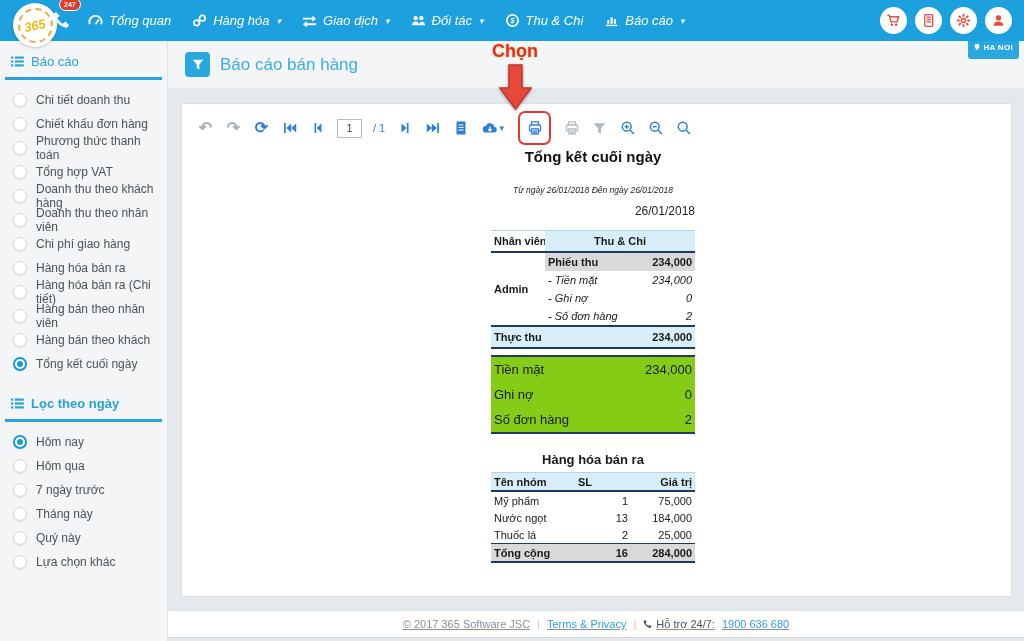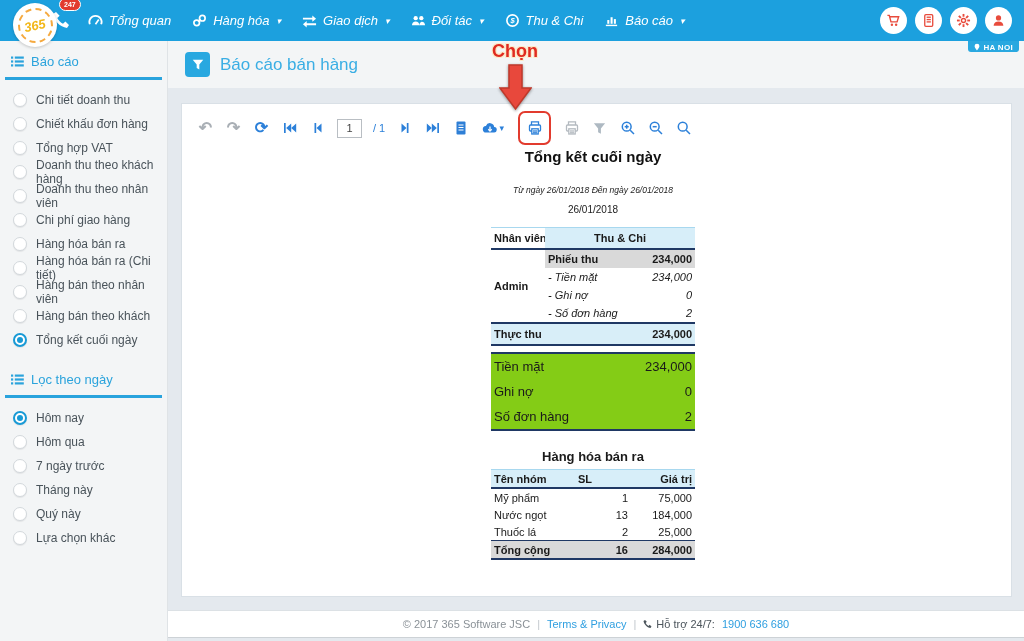--- a/index.html
+++ b/index.html
@@ -21,28 +21,28 @@
   .phone-badge { position:absolute; top:-12px; left:7px; background:#E23B2E; color:#fff;
     font-size:7px; font-weight:bold; padding:2px 4px; border-radius:7px; border:1px solid #fff; line-height:1; }
   .menu { display:flex; margin-left:14px; gap:21px; align-items:center;font-style:italic; }
   .menu-item { display:flex; align-items:center; gap:6px; color:#fff; font-size:13px;
     cursor:pointer; white-space:nowrap; }
   .caret { font-size:9px; margin-left:1px; }
   .nav-right { margin-left:auto; display:flex; gap:8px; margin-right:12px; }
   .circle-btn { width:27px; height:27px; border-radius:50%; background:#fff;
     display:flex; align-items:center; justify-content:center; cursor:pointer; }
   .location-badge { position:absolute; top:41px; right:5px; background:#29A8E0; color:#fff;
-    font-size:8px; font-weight:bold; padding:2px 6px 0; border-radius:0 0 3px 3px;
+    font-size:8px; font-weight:bold; padding:2px 6px 7px; border-radius:0 0 3px 3px;
     display:flex; gap:3px; z-index:15; letter-spacing:.3px; }
   
   .sidebar { position:absolute; top:41px; left:0; width:168px; bottom:0;
     background:#F3F5F6; border-right:1px solid #DFE3E6; }
   .side-header { margin:11px 5px 0; padding:2px 6px 8px; border-bottom:3px solid #29A3DD;
     display:flex; align-items:center; gap:7px; color:#2AA3DC; font-size:13px; }
-  .side-header.second { margin-top:16px; }
+  .side-header.second { margin-top:16px;font-weight:bold; }
   .side-list { padding:8px 0 2px; }
   .side-item { height:24px; display:flex; align-items:center; gap:9px; padding-left:13px;
     font-size:12px; color:#49535A; cursor:pointer; }
   .radio { width:14px; height:14px; border-radius:50%; background:#fff; border:1px solid #D3D8DC;
     box-shadow:0 1px 1px rgba(0,0,0,.07); flex:none; position:relative; }
   .side-item.selected .radio { border:2px solid #189AD6; }
   .side-item.selected .radio::after { content:""; position:absolute; inset:2px; border-radius:50%; background:#189AD6; }
   
   .main { position:absolute; left:168px; top:41px; right:0; bottom:0; background:#E4E9EE; }
   .title-band { height:47px; background:#F3F5F6; display:flex; align-items:center; padding-left:17px; gap:10px; }
@@ -64,21 +64,21 @@
     display:flex; align-items:center; justify-content:center; }
   
   .annotation { position:absolute; left:311px; top:0; width:72px; text-align:center; z-index:30; pointer-events:none; }
   .annotation-text { color:#E02B20; font-size:18px; font-weight:bold;
     text-shadow:-1px -1px 0 #FCE9C8, 1px -1px 0 #FCE9C8, -1px 1px 0 #FCE9C8, 1px 1px 0 #FCE9C8, 0 0 4px #FFF; }
   .annotation svg { margin-top:2px; filter:drop-shadow(0 1px 1.5px rgba(110,110,110,.75)); }
   
   .report { position:absolute; left:309px; top:44px; width:204px; color:#1a1a1a; }
   .rep-title { font-size:15px; font-weight:bold; text-align:center; color:#111; }
   .rep-subtitle { font-size:8.5px; font-style:italic; text-align:center; margin-top:20px; color:#222; }
-  .rep-date { font-size:10px; text-align:center; margin-top:9px; color:#222; }
+  .rep-date { font-size:12px; text-align:right; margin-top:9px; color:#222; }
   table { width:100%; border-collapse:collapse; table-layout:fixed; }
   .rep-table td { font-size:11px; padding:3px; color:#1a1a1a; overflow:hidden; white-space:nowrap; }
   .num { text-align:right; }
   .ctr { text-align:left;margin-top:39px; }
   .t1 { margin-top:12px; }
   .t1-head td { font-weight:bold; border-top:1px solid #A8D8EF; border-bottom:2px solid #1F3864; padding-top:4px; padding-bottom:4px; }
   .head-tc { background:#D7EEF9; text-align:center; }
   .cell-gray { background:#D9D9D9; }
   .bold { font-weight:bold; }
   .emp { font-weight:bold; vertical-align:middle; background:#fff; }
@@ -90,21 +90,21 @@
   .t1s tr:first-child td { border-top:2px solid #1F3864; }
   .t1s tr:last-child td { border-bottom:2px solid #1F3864; }
   .goods-title { margin-top:18px; font-size:13px; font-weight:bold; text-align:center; }
   .t2 { margin-top:5px; }
   .t2 td { padding:2.5px 3px; }
   .t2-head td { background:#D7EEF9; font-weight:bold; border-bottom:2px solid #1F3864; border-top:1px solid #A8D8EF; }
   .t2-total td { background:#D9D9D9; font-weight:bold; border-top:1.5px solid #1F3864; border-bottom:2px solid #1F3864; }
   
   .footer { position:absolute; left:0; right:0; bottom:3px; height:28px; background:#fff;
     border-top:1px solid #DCE1E5; border-bottom:1px solid #CDD2D6;
-    display:flex; align-items:center; justify-content:center; gap:7px; font-size:11px; color:#8A9197; }
+    display:flex; align-items:center; justify-content:center; gap:7px; font-size:11px; color:#8A9197;text-decoration:underline; }
   .footer a { color:#2F9FE0; text-decoration:none; cursor:pointer; }
   .sep { color:#C2C8CD; }
   .support-label { color:#4C555C; display:flex; align-items:center; gap:3px; }
 </style>
 </head>
 <body>
 
 <div class="navbar">
   <div class="logo">
     <span class="logo-ring">
@@ -248,20 +248,24 @@
     <div class="side-item">
         <span class="radio"></span>
         <span>Chi tiết doanh thu</span>
       </div>
     <div class="side-item">
         <span class="radio"></span>
         <span>Chiết khấu đơn hàng</span>
       </div>
     <div class="side-item">
         <span class="radio"></span>
+        <span>Phương thức thanh toán</span>
+      </div>
+    <div class="side-item">
+        <span class="radio"></span>
         <span>Tổng hợp VAT</span>
       </div>
     <div class="side-item">
         <span class="radio"></span>
         <span>Doanh thu theo khách hàng</span>
       </div>
     <div class="side-item">
         <span class="radio"></span>
         <span>Doanh thu theo nhân viên</span>
       </div>

